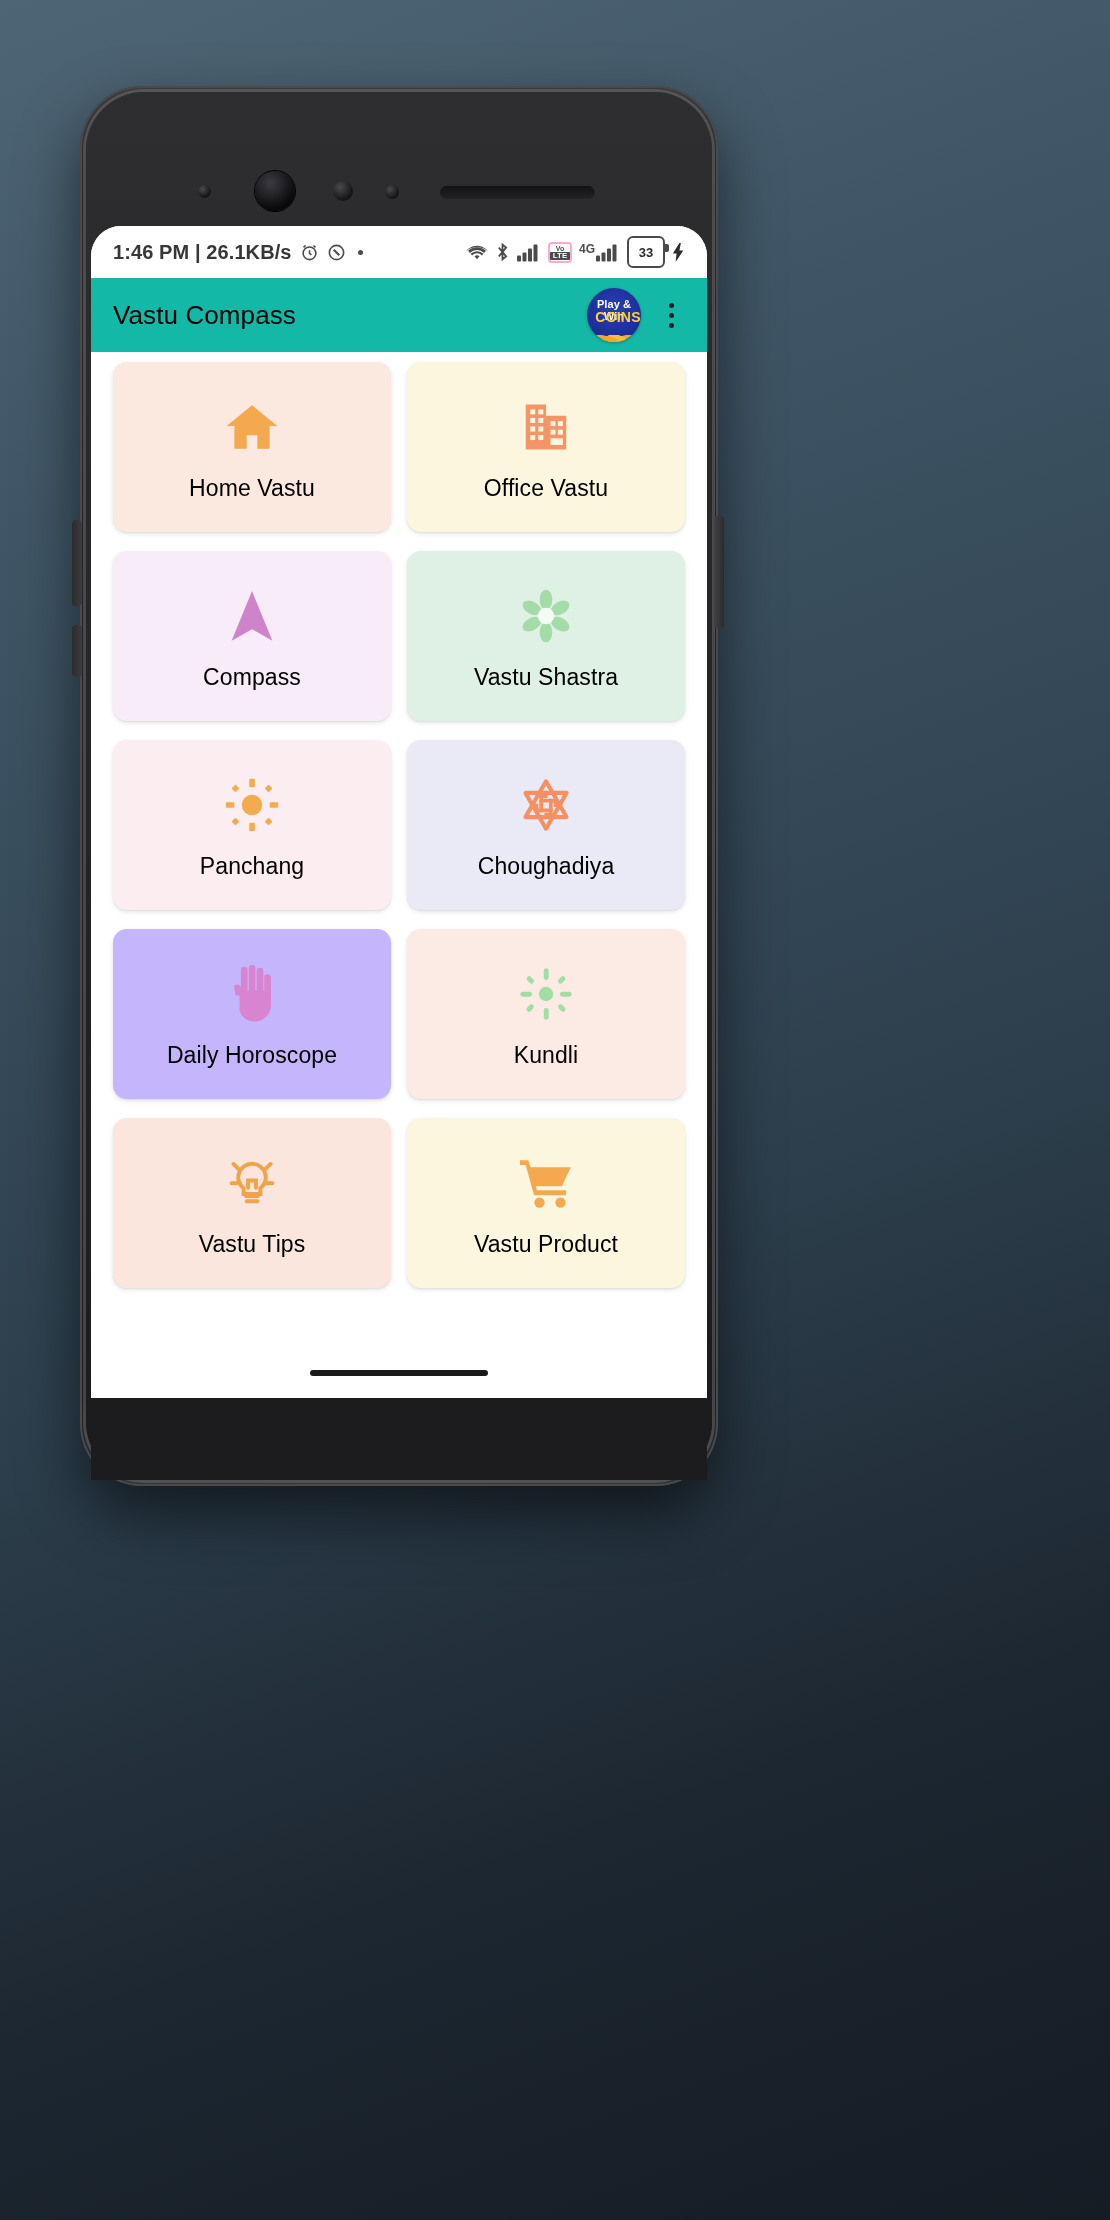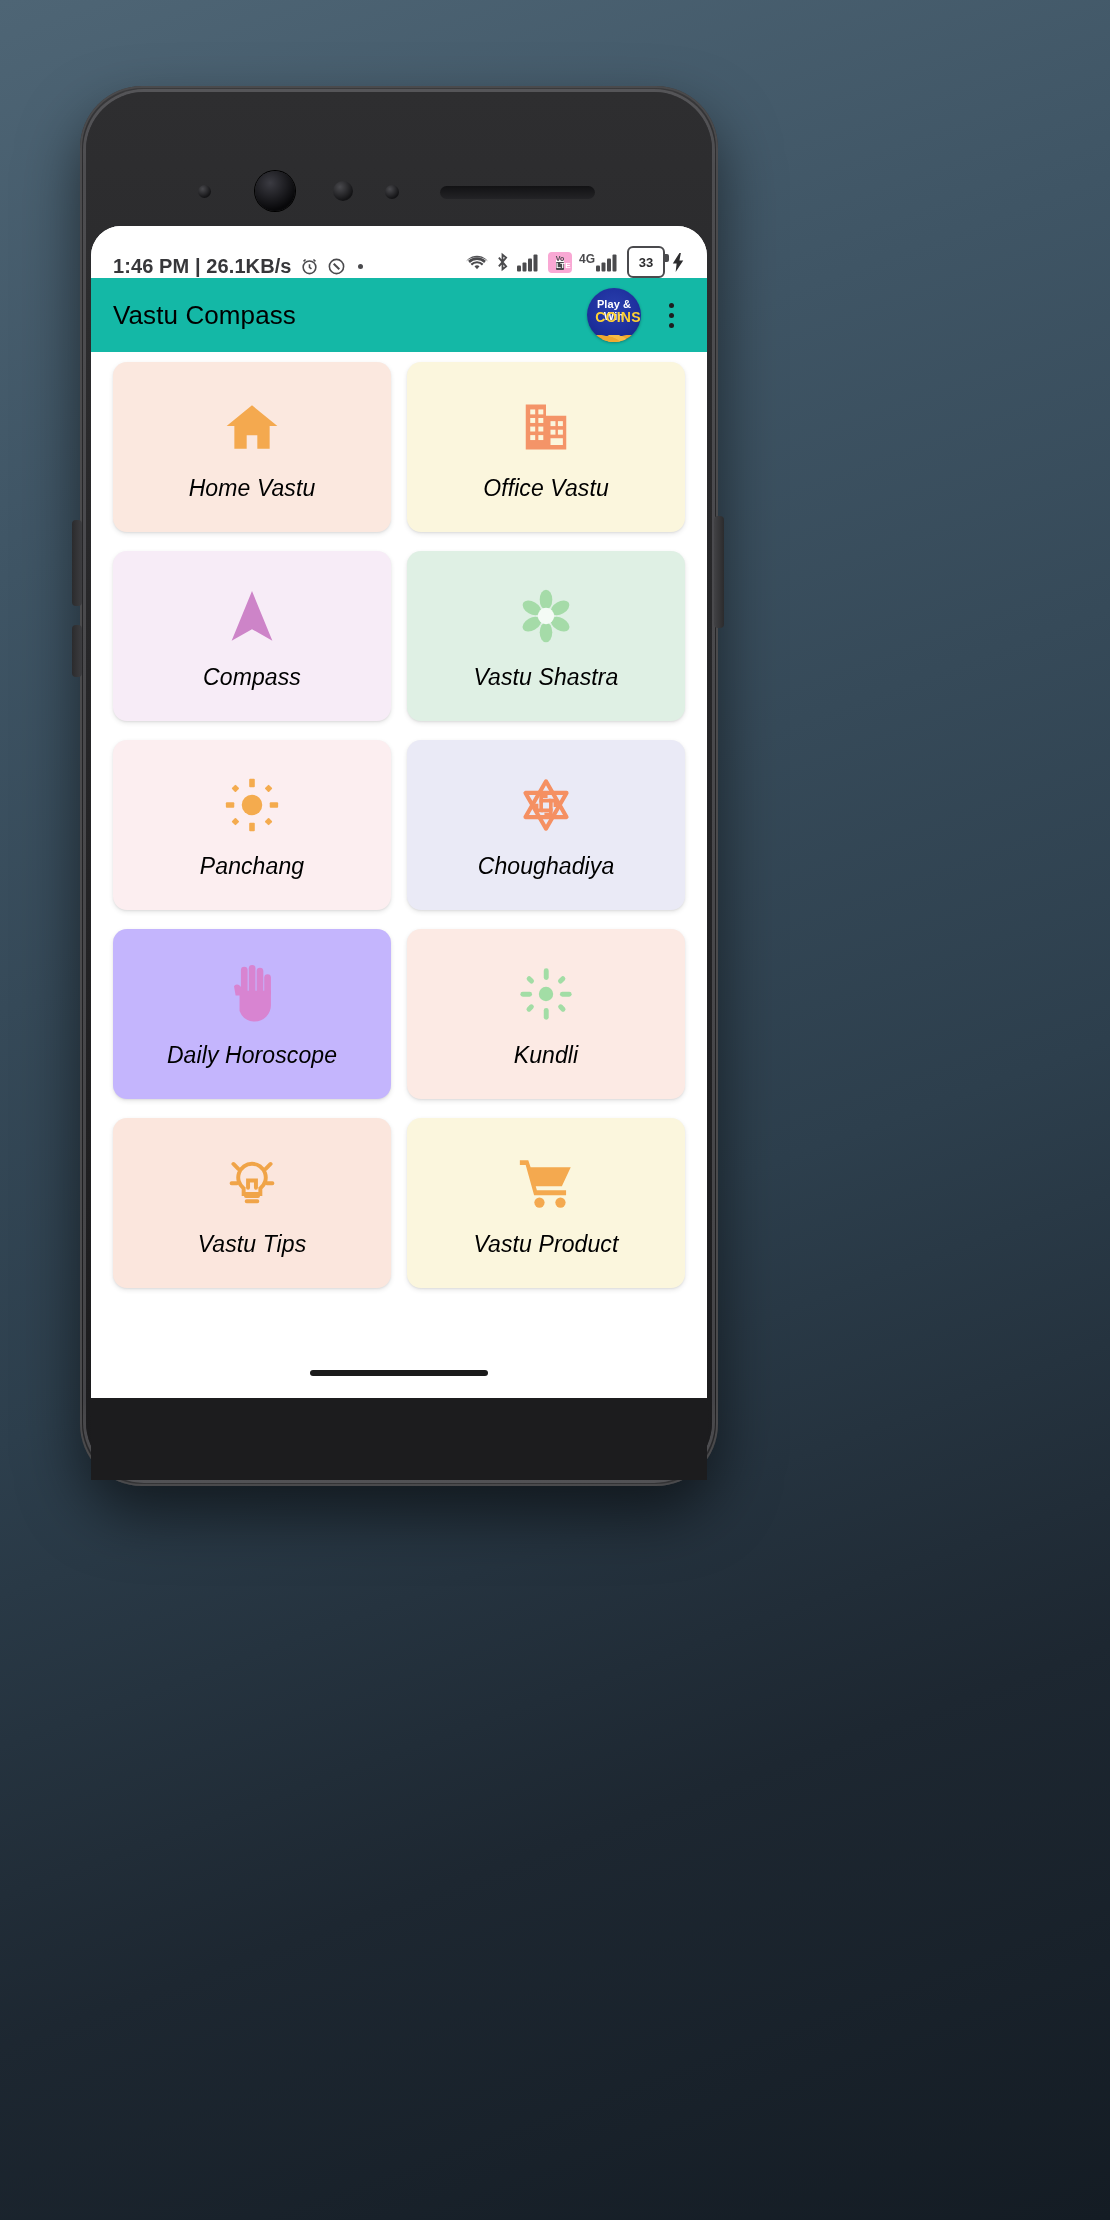--- a/index.html
+++ b/index.html
@@ -41,21 +41,21 @@
     background:linear-gradient(180deg,#121214,#232326);}
 
   
   #screen{
     position:absolute; left:91px; top:226px; width:616px; height:1172px;
     background:#ffffff; overflow:hidden;
     border-top-left-radius:30px;border-top-right-radius:30px;
   }
 
   
-  #status-bar{height:52px;display:flex;align-items:flex-end;padding:0 22px;background:#fff;}
+  #status-bar{height:52px;display:flex;align-items:center;padding:0 22px;background:#fff;}
   #status-left{display:flex;align-items:center;gap:8px;flex:1;}
   #status-time{font-size:20px;font-weight:700;color:#37373a;letter-spacing:.1px;white-space:nowrap;}
   .sb-ico{display:block;}
   #status-right{display:flex;align-items:center;gap:7px;}
   #battery-wrap{display:flex;align-items:center;gap:2px;}
   #battery-shell{width:38px;height:21px;border:2.6px solid #4a4a4d;border-radius:6px;
     position:relative;display:flex;align-items:center;padding:14px;}
   #battery-shell:after{content:"";position:absolute;right:-6px;top:6px;width:4px;height:8px;
     background:#4a4a4d;border-radius:0 2px 2px 0;}
   #battery-fill{height:100%;background:#5fcc52;border-radius:2px;}
@@ -81,21 +81,20 @@
   #menu-button span{width:5px;height:5px;border-radius:50%;background:#1d1d1f;display:block;}
 
   
   #grid{padding:10px 22px 0 22px;display:grid;grid-template-columns:1fr 1fr;
     column-gap:16px;row-gap:19px;background:#fff;}
   .card{
     height:170px;border-radius:14px;display:flex;flex-direction:column;
     align-items:center;justify-content:center;cursor:pointer;
     box-shadow:0 2px 5px rgba(0,0,0,.10), 0 1px 2px rgba(0,0,0,.06);
     position:relative;
-    font-style:italic;
   }
   .card .icon{height:68px;display:flex;align-items:center;justify-content:center;margin-bottom:14px;}
   .card .label{font-size:23px;font-weight:500;color:#000;letter-spacing:.1px;white-space:nowrap;}
 
   
   #nav-bar{position:absolute;left:91px;top:1348px;width:616px;height:50px;background:#fff;
     display:flex;align-items:center;justify-content:center;}
   #nav-pill{width:178px;height:6px;border-radius:3px;background:#1a1a1a;}
   #chin{position:absolute;left:91px;top:1398px;width:616px;height:82px;background:#1c1c1e;}
 </style>
@@ -141,21 +140,21 @@
       </svg>
       <svg class="sb-ico" width="15" height="20" viewBox="0 0 16 22" fill="none" stroke="#4a4a4d" stroke-width="2">
         <path d="M4 6.2 12 15.8 8 19V3l4 3.2L4 15.8"></path>
       </svg>
       <svg class="sb-ico" width="24" height="19" viewBox="0 0 24 18" fill="#4a4a4d">
         <rect x="0" y="12" width="4" height="6" rx="1"></rect>
           <rect x="5.5" y="9" width="4" height="9" rx="1"></rect>
         <rect x="11" y="5" width="4" height="13" rx="1"></rect>
           <rect x="16.5" y="1" width="4" height="17" rx="1"></rect>
       </svg>
-      <span style="display:inline-flex;flex-direction:column;align-items:center;justify-content:center;border:8px solid #f9a8d4;border-radius:4px;width:24px;height:21px;line-height:1;">
+      <span style="display:inline-flex;flex-direction:column;align-items:center;justify-content:center;border:2px solid #f9a8d4;border-radius:4px;width:24px;height:21px;line-height:1;">
         <span style="font-size:7px;font-weight:700;color:#4a4a4d;">Vo</span>
         <span style="font-size:8px;font-weight:800;color:#fff;background:#4a4a4d;width:100%;text-align:center;border-radius:1px;">LTE</span>
       </span>
       <span style="display:inline-flex;align-items:flex-end;gap:1px;">
         <span style="font-size:12px;font-weight:600;color:#4a4a4d;line-height:1;position:relative;top:-7px;">4G</span>
         <svg class="sb-ico" width="24" height="19" viewBox="0 0 24 18" fill="#4a4a4d">
           <rect x="0" y="12" width="4" height="6" rx="1"></rect>
             <rect x="5.5" y="9" width="4" height="9" rx="1"></rect>
           <rect x="11" y="5" width="4" height="13" rx="1"></rect>
             <rect x="16.5" y="1" width="4" height="17" rx="1"></rect>

